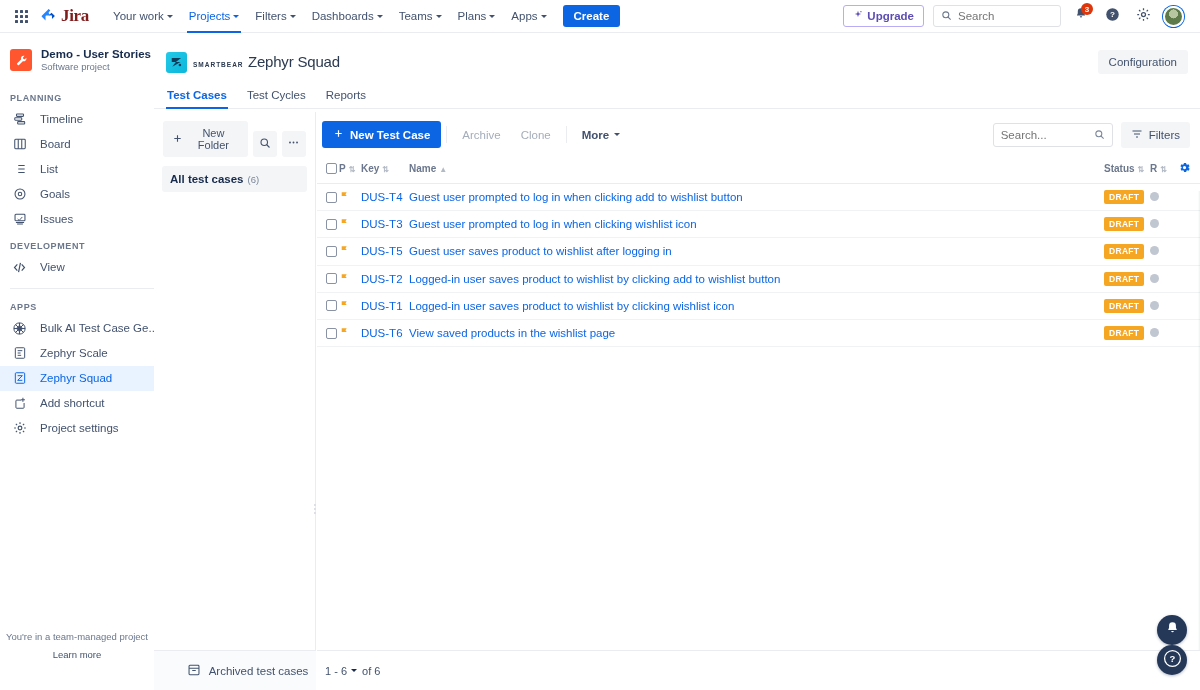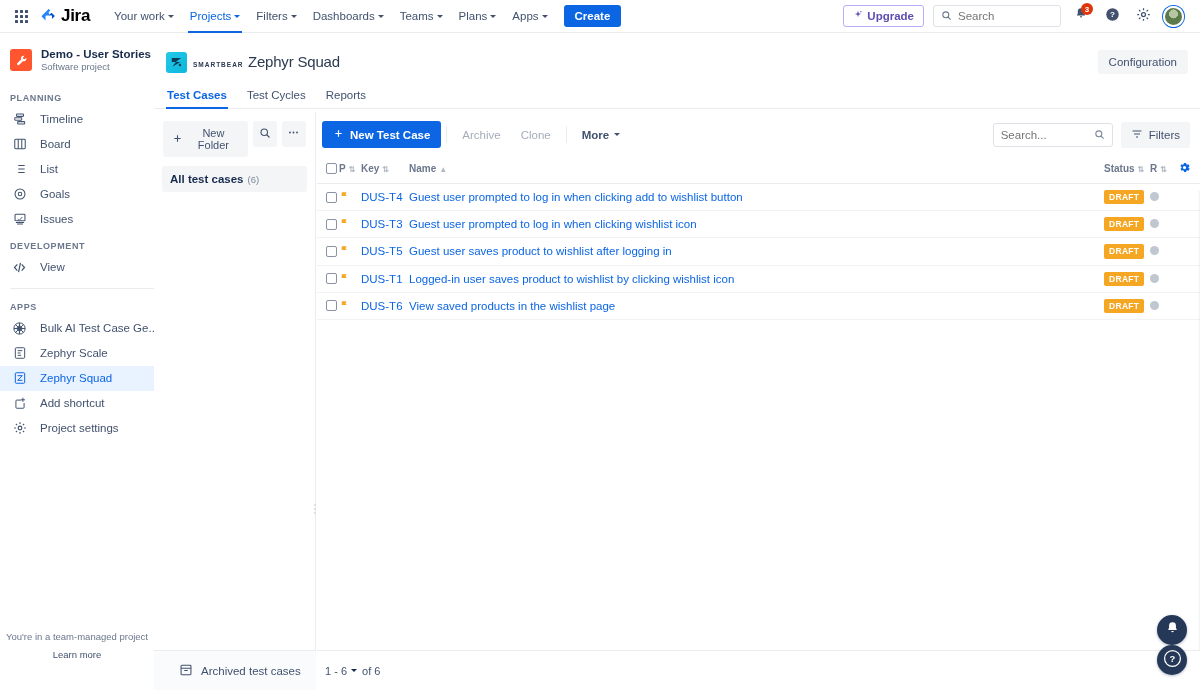--- a/index.html
+++ b/index.html
@@ -14,21 +14,21 @@
     position: absolute; top: 0; left: 0; width: 1200px; height: 33px;
     background: #fff; border-bottom: 1px solid #ebecf0;
     display: flex; align-items: center; padding: 0 10px;
   }
   .appswitcher { width: 22px; height: 22px; display: flex; align-items: center; justify-content: center; cursor: pointer; }
   .grid9 { display: grid; grid-template-columns: repeat(3, 3px); grid-template-rows: repeat(3, 3px); gap: 2px; }
   .grid9 i { background: #42526e; border-radius: .5px; display: block; width: 3px; height: 3px; }
   .jiralogo { display: flex; align-items: center; gap: 4px; margin-left: 8px; cursor: pointer; }
   .jiralogo .mark { width: 17px; height: 17px; position: relative; }
   .jiralogo .mark svg { display: block; }
-  .jiralogo .wordmark { font-size: 17px; font-weight: 600; color: #000000; letter-spacing: -.3px; }
+  .jiralogo .wordmark { font-size: 17px; font-weight: 600; color: #7f1d1d; letter-spacing: -.3px; font-family: Liberation Serif, serif; }
   .navitems { display: flex; align-items: center; margin-left: 16px; height: 33px; }
   .navitem {
     display: flex; align-items: center; gap: 3px; font-size: 11.5px; color: #42526e;
     padding: 0 8px; height: 33px; cursor: pointer; position: relative; white-space: nowrap;
   }
   .navitem.active { color: #0c66e4; }
   .navitem.active::after {
     content: ""; position: absolute; left: 6px; right: 6px; bottom: 0; height: 2px; background: #0c66e4;
   }
   .caret { width: 0; height: 0; border-left: 3px solid transparent; border-right: 3px solid transparent; border-top: 3.5px solid currentColor; display: inline-block; }
@@ -107,21 +107,21 @@
   .z-tab {
     font-size: 11.5px; color: #42526e; padding: 4px 1px 7px 1px; cursor: pointer; position: relative; white-space: nowrap;
   }
   .z-tab.active { color: #0c66e4; font-weight: 600; }
   .z-tab.active::after { content: ""; position: absolute; left: 0; right: 0; bottom: -1px; height: 2px; background: #0c66e4; }
   
   .folders {
     position: absolute; top: 79px; left: 0; width: 162px; bottom: 0;
     border-right: 1px solid #ebecf0; background: #fff;
   }
-  .folders-toolbar { display: flex; align-items: flex-start; gap: 5px; padding: 9px 9px 6px 9px; }
+  .folders-toolbar { display: flex; align-items: flex-end; gap: 5px; padding: 9px 9px 6px 9px; }
   .btn-light {
     display: flex; align-items: center; gap: 5px; background: #f4f5f7; color: #42526e;
     border: none; border-radius: 3px; font-size: 11px; padding: 6px 9px; cursor: pointer; font-family: inherit;
   }
   .icon-sq {
     width: 26px; height: 26px; background: #f4f5f7; border: none; border-radius: 3px; cursor: pointer;
     display: flex; align-items: center; justify-content: center; color: #42526e;
   }
   .folder-row {
     display: flex; align-items: center; gap: 4px; margin: 3px 8px; padding: 7px 8px;
@@ -130,21 +130,21 @@
   .folder-row .name { font-size: 11.5px; font-weight: 700; color: #172b4d; }
   .folder-row .count { font-size: 9.5px; color: #7a869a; }
   .panel-handle {
     position: absolute; left: 160px; top: 386px; width: 5px; height: 22px;
     display: grid; grid-template-columns: 2px 2px; grid-auto-rows: 2px; gap: 2px; align-content: center; justify-content: center; cursor: col-resize;
   }
   .panel-handle i { background: #dcdfe4; display: block; width: 2px; height: 2px; }
   .archived-bar {
     position: absolute; left: 0; bottom: 0; width: 162px; height: 40px;
     border-top: 1px solid #ebecf0; background: #fafbfc;
-    display: flex; align-items: center; gap: 8px; padding-left: 25px; cursor: pointer;
+    display: flex; align-items: center; gap: 8px; padding-left: 25px; cursor: pointer; justify-content: center;
   }
   .archived-bar span { font-size: 11.5px; color: #42526e; }
   
   .tc-panel { position: absolute; top: 79px; left: 163px; right: 0; bottom: 0; background: #fff; }
   .tc-toolbar { display: flex; align-items: center; gap: 0; padding: 9px 10px 8px 5px; }
   .btn-primary {
     display: flex; align-items: center; gap: 6px; background: #0c66e4; color: #fff; border: none;
     border-radius: 3px; font-size: 11.5px; font-weight: 600; padding: 7px 11px; cursor: pointer; font-family: inherit;
   }
   .btn-ghost-disabled {
@@ -624,20 +624,33 @@
           <td class="col-r"><span class="dot"></span></td>
           <td class="col-gear"></td>
         </tr>
         <tr>
           <td class="col-chk">
               <span class="chk"></span>
             </td>
           <td class="col-p"><span class="flag"><svg width="10" height="12" viewBox="0 0 24 24" fill="#f5a623">
                   <path d="M6 2v20M6.5 3h12l-3 4.5 3 4.5h-12z"></path>
                 </svg></span></td>
+          <td class="col-key"><a class="keylink">DUS-T2</a></td>
+          <td class="col-name"><a class="namelink">Logged-in user saves product to wishlist by clicking add to wishlist button</a></td>
+          <td class="col-status"><span class="pill">DRAFT</span></td>
+          <td class="col-r"><span class="dot"></span></td>
+          <td class="col-gear"></td>
+        </tr>
+        <tr>
+          <td class="col-chk">
+              <span class="chk"></span>
+            </td>
+          <td class="col-p"><span class="flag"><svg width="10" height="12" viewBox="0 0 24 24" fill="#f5a623">
+                  <path d="M6 2v20M6.5 3h12l-3 4.5 3 4.5h-12z"></path>
+                </svg></span></td>
           <td class="col-key"><a class="keylink">DUS-T1</a></td>
           <td class="col-name"><a class="namelink">Logged-in user saves product to wishlist by clicking wishlist icon</a></td>
           <td class="col-status"><span class="pill">DRAFT</span></td>
           <td class="col-r"><span class="dot"></span></td>
           <td class="col-gear"></td>
         </tr>
         <tr>
           <td class="col-chk">
               <span class="chk"></span>
             </td>

